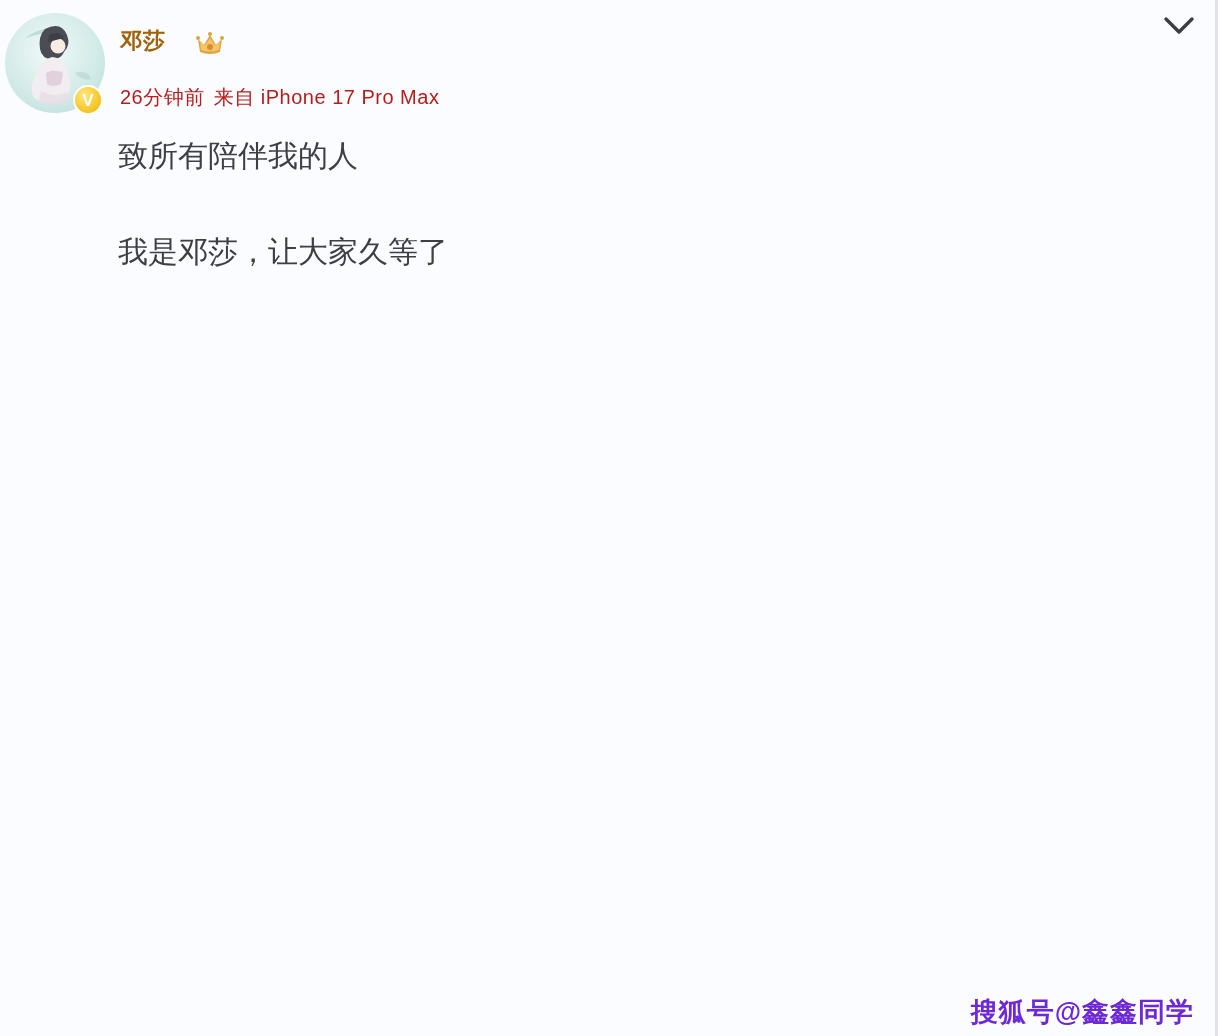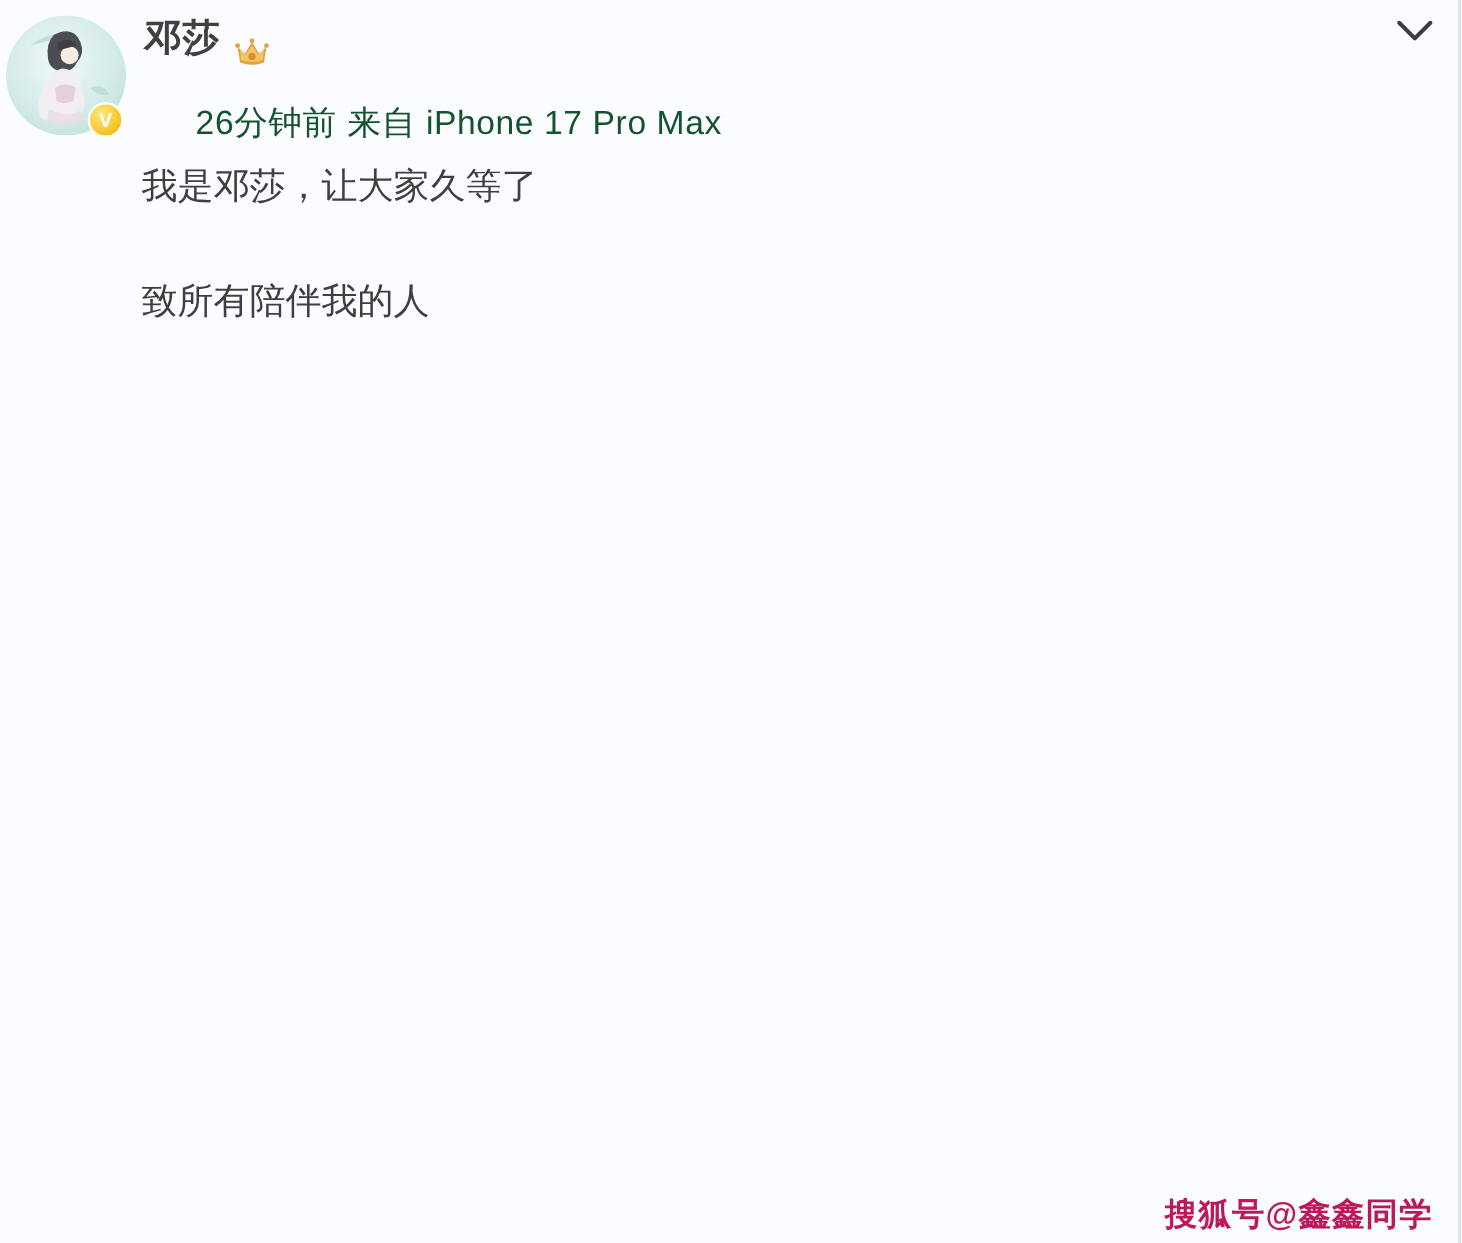--- a/index.html
+++ b/index.html
@@ -22,29 +22,29 @@
     position: absolute; right: 2px; bottom: -2px;
     width: 30px; height: 30px; border-radius: 50%;
     background: radial-gradient(circle at 35% 30%, #ffe778, #f4c324 70%, #e8ad12);
     border: 2px solid #fdfdf6;
     box-sizing: border-box;
     color: #fff; font-weight: 700; font-size: 17px;
     display: flex; align-items: center; justify-content: center;
     line-height: 1;
   }
   .author-name {
-    position: absolute; left: 120px; top: 11px;
-    font-size: 31px; font-weight: 700; color: #404040;
+    position: absolute; left: 120px; top: 26px;
+    font-size: 22px; font-weight: 700; color: #a16207;
     letter-spacing: 1px;
   }
   .crown { position: absolute; left: 194px; top: 29px; width: 32px; height: 30px; }
   .crown svg { display: block; width: 32px; height: 30px; }
   .meta {
     position: absolute; left: 120px; top: 84px;
-    font-size: 28px; color: #14532d; letter-spacing: 0.5px; margin-left: 43px;
+    font-size: 20px; color: #b91c1c; letter-spacing: 0.5px;
   }
   .meta .src { margin-left: 9px; }
   .chevron {
     position: absolute; left: 1161px; top: 12px;
     width: 36px; height: 28px; cursor: pointer;
   }
   .chevron svg { display: block; width: 36px; height: 28px; }
 
   
   .post-body {
@@ -54,21 +54,21 @@
   .post-body p {
     margin: 0 0 48px 0;
     font-size: 30px; line-height: 47.5px;
     text-align: justify;
     word-break: break-all;
   }
 
   
   .watermark {
     position: absolute; right: 24px; bottom: 6px;
-    font-size: 27px; font-weight: 700; color: #be185d;
+    font-size: 27px; font-weight: 700; color: #6d28d9;
     letter-spacing: 1px; white-space: nowrap;
     text-shadow:
       1px 1px 0 #ffffff, -1px -1px 0 #ffffff,
       1px -1px 0 #ffffff, -1px 1px 0 #ffffff,
       0 0 4px #ffffff;
   }
 
   .edge-line {
     position: absolute; right: 0; top: 0; width: 3px; height: 100%;
     background: rgba(175, 182, 192, 0.35);
@@ -118,20 +118,20 @@
     <span>26分钟前</span><span class="src">来自 iPhone 17 Pro Max</span>
   </div>
 
   <div class="chevron" title="">
     <svg viewBox="0 0 36 28" aria-hidden="true">
       <polyline points="5,7 18,20 31,7" fill="none" stroke="#3c3c44" stroke-width="3.4" stroke-linecap="round" stroke-linejoin="round"></polyline>
     </svg>
   </div>
 
   <div class="post-body">
+    <p>致所有陪伴我的人</p>
     <p>我是邓莎，让大家久等了</p>
-    <p>致所有陪伴我的人</p>
   </div>
 
   <div class="watermark">搜狐号@鑫鑫同学</div>
 
   <div class="edge-line"></div>
 </div>
 
 </body></html>

